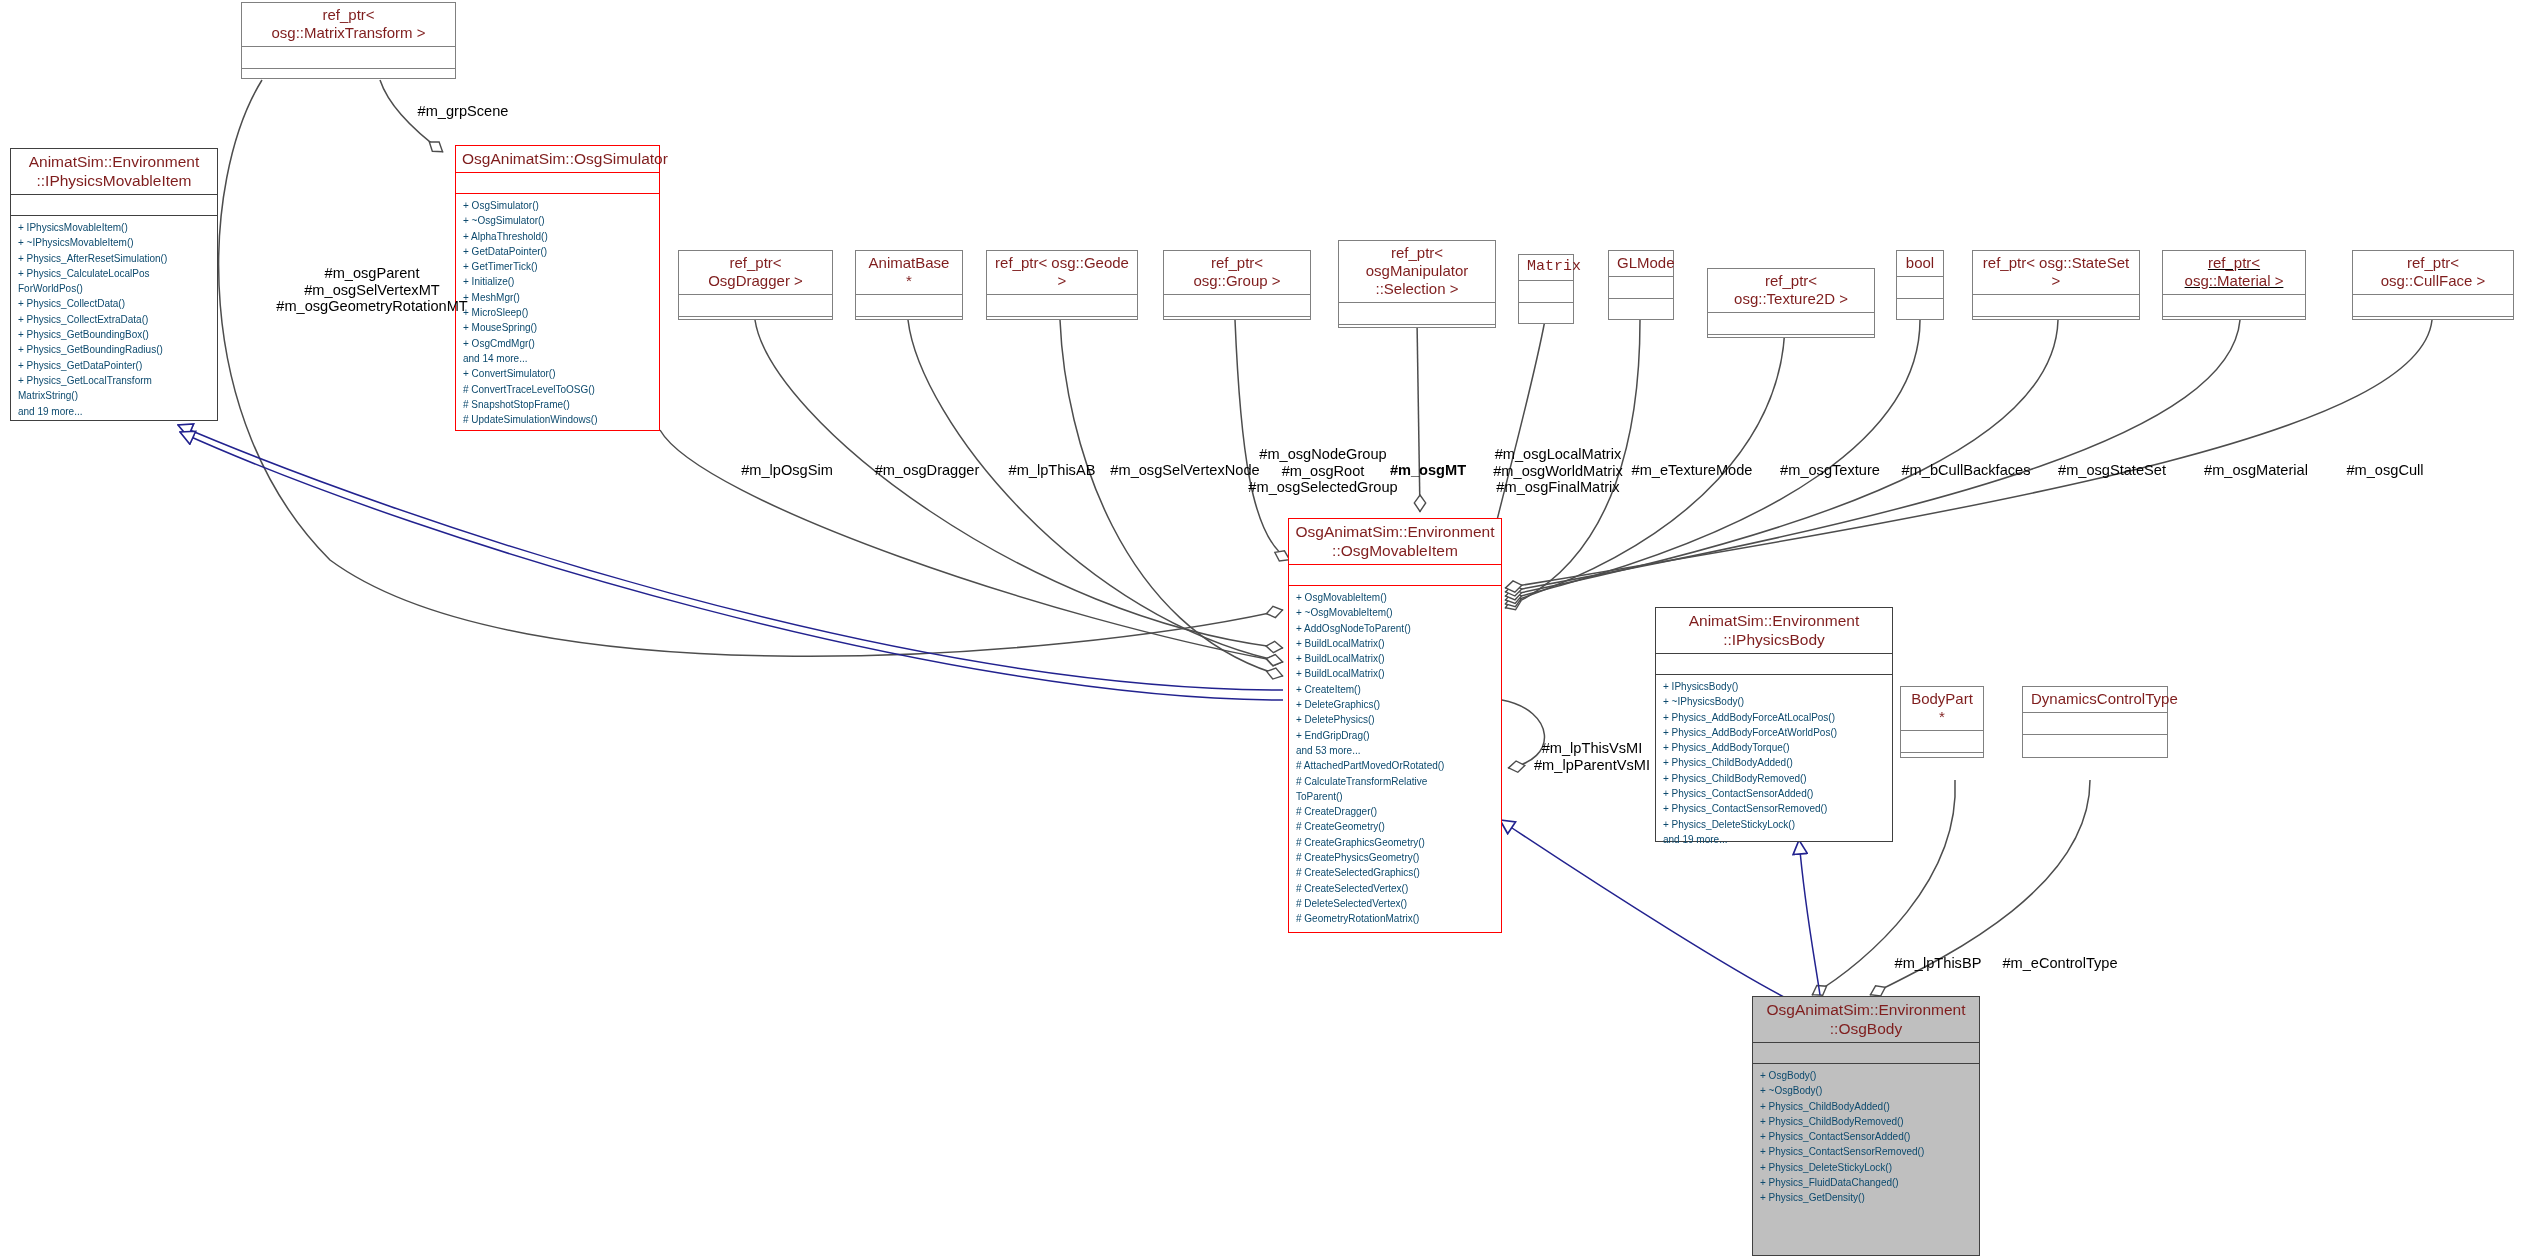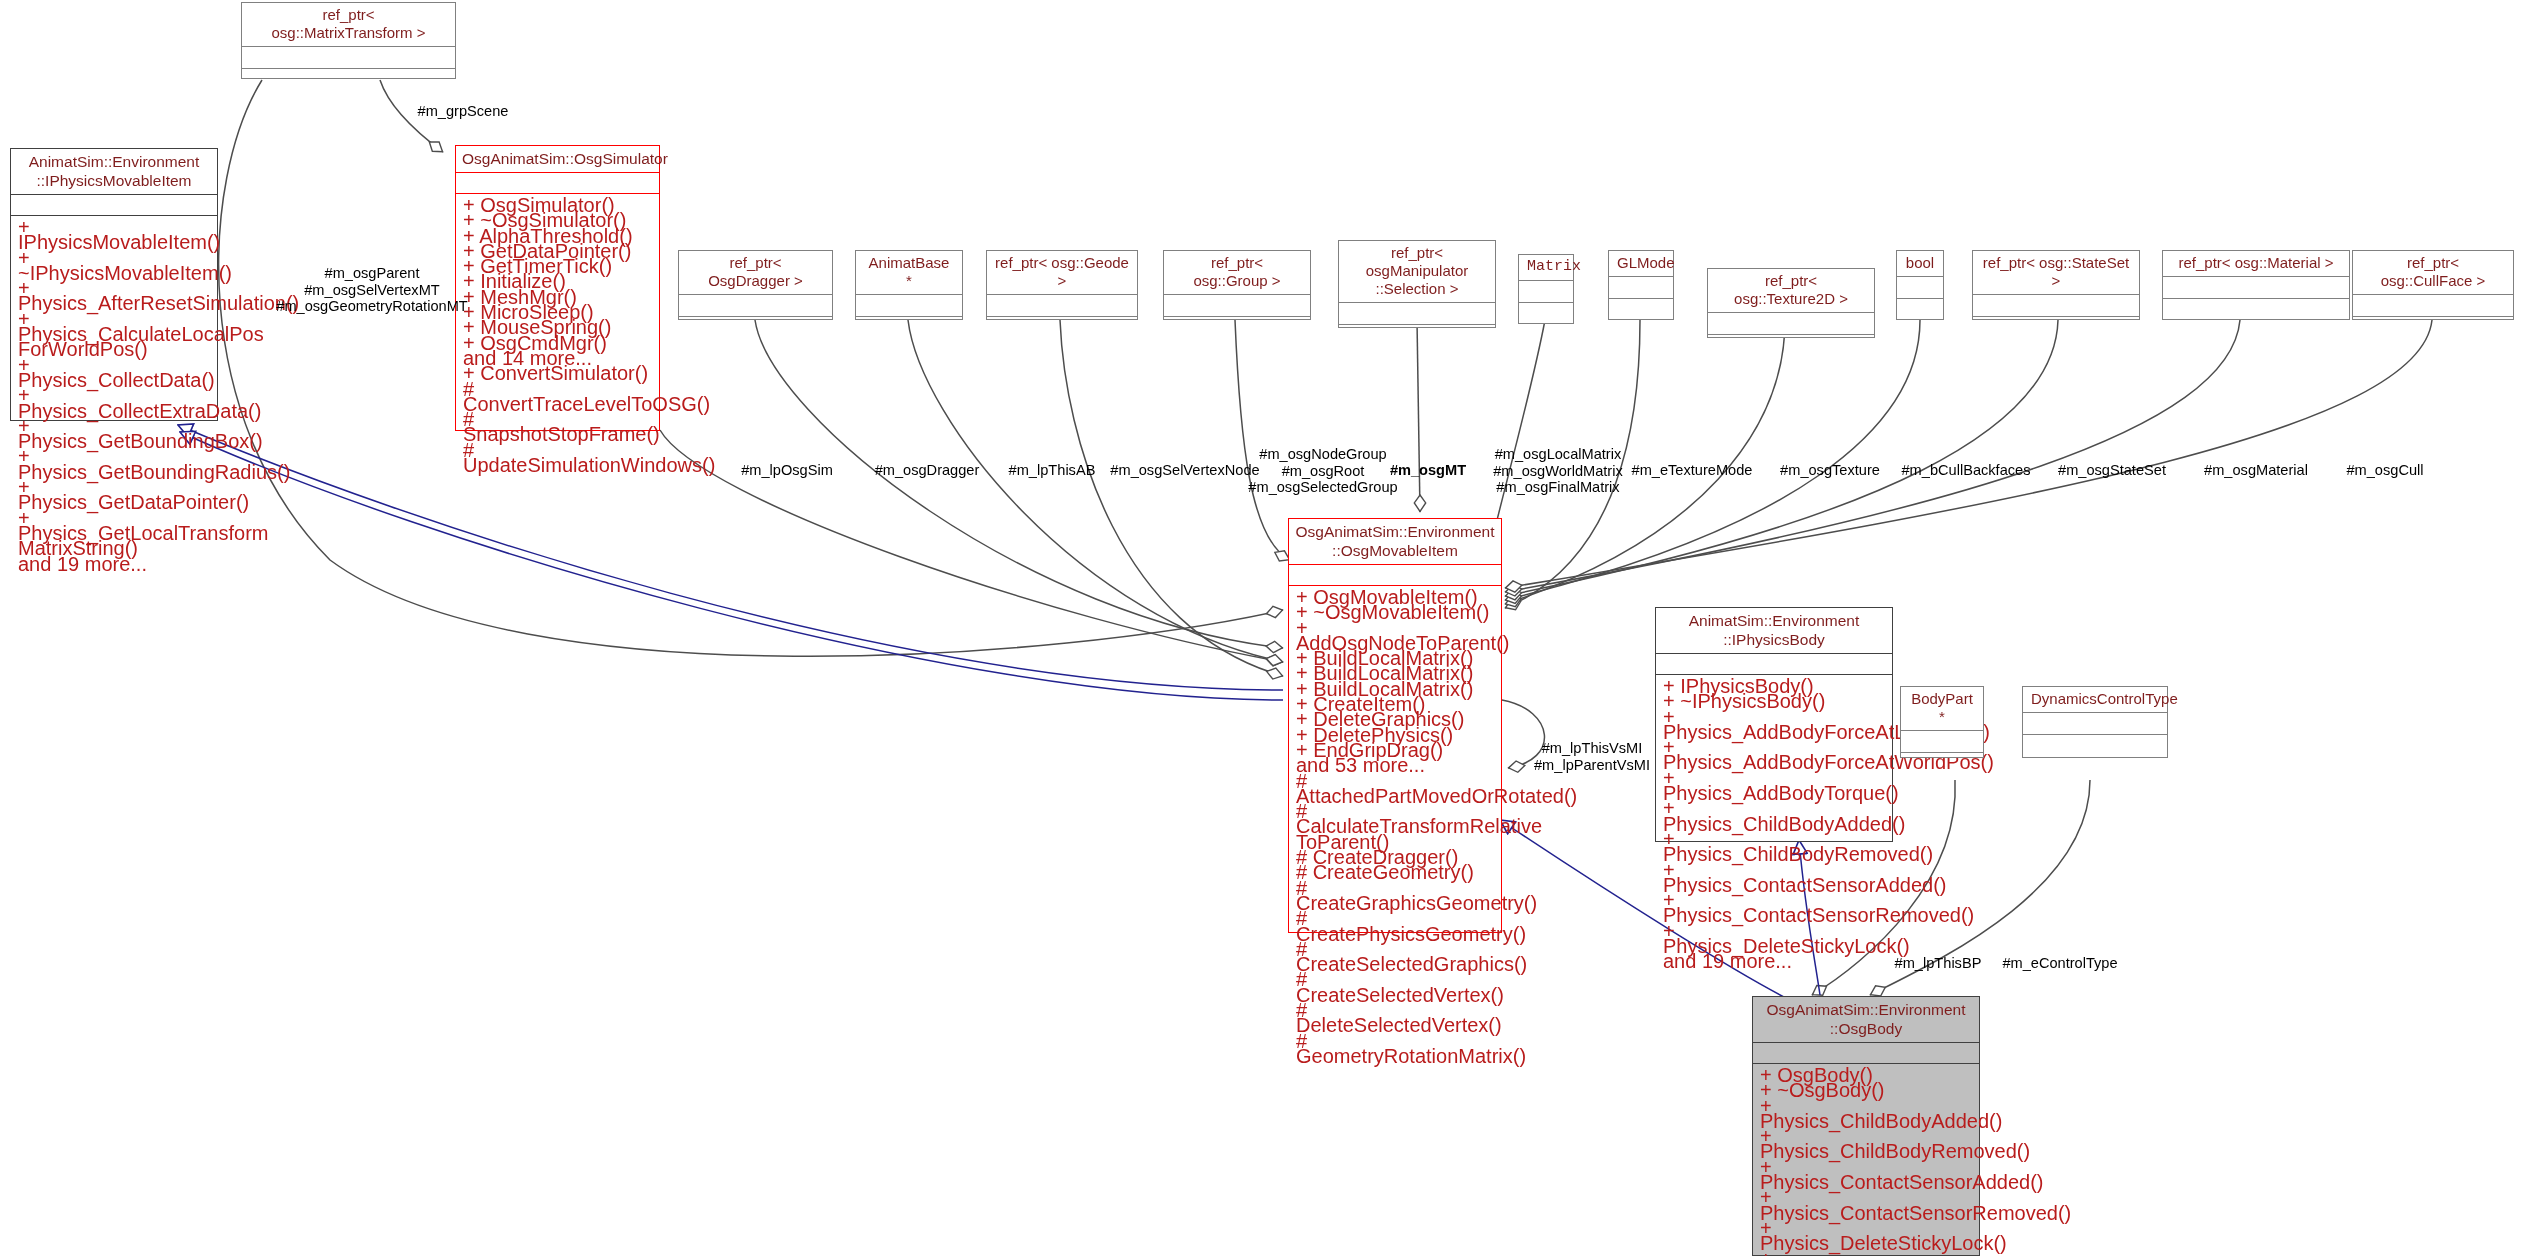--- a/index.html
+++ b/index.html
@@ -43,24 +43,24 @@
     color: #7f1d1d;
     white-space: pre-line;
   }
   .node .sep {
     border-top: 1px solid #808080;
   }
   .node .attrs {
     min-height: 20px;
   }
   .node .ops {
-    font-size: 20px;
+    font-size: 10px;
     line-height: 15.3px;
     padding: 4px 5px 4px 7px;
-    color: #b91c1c;
+    color: #0c4a6e;
     flex: 1;
   }
   .node .ops div { white-space: pre-wrap; }
 
   
   .node.red { border-color: #ff0000; }
   .node.red .sep { border-top-color: #ff0000; }
 
   
   .node.dark { border-color: #404040; border-width: 1.6px; }
@@ -259,21 +259,21 @@
     <div class="sep band"></div>
     <div class="sep band" style="flex:1"></div>
   </div>
 
   <div class="node tiny" style="left:1972px; top:250px; width:168px; height:70px;">
     <div class="title">ref_ptr&lt; osg::StateSet &gt;</div>
     <div class="sep band"></div>
     <div class="sep band" style="flex:1"></div>
   </div>
 
-  <div class="node tiny" style="left:2162px; top:250px; width:188px; height:70px;">
+  <div class="node tiny" style="left:2162px; top:250px; width:144px; height:70px;text-decoration:underline;">
     <div class="title">ref_ptr&lt; osg::Material &gt;</div>
     <div class="sep band"></div>
     <div class="sep band" style="flex:1"></div>
   </div>
 
   <div class="node tiny" style="left:2352px; top:250px; width:162px; height:70px;">
     <div class="title">ref_ptr&lt; osg::CullFace &gt;</div>
     <div class="sep band"></div>
     <div class="sep band" style="flex:1"></div>
   </div>

